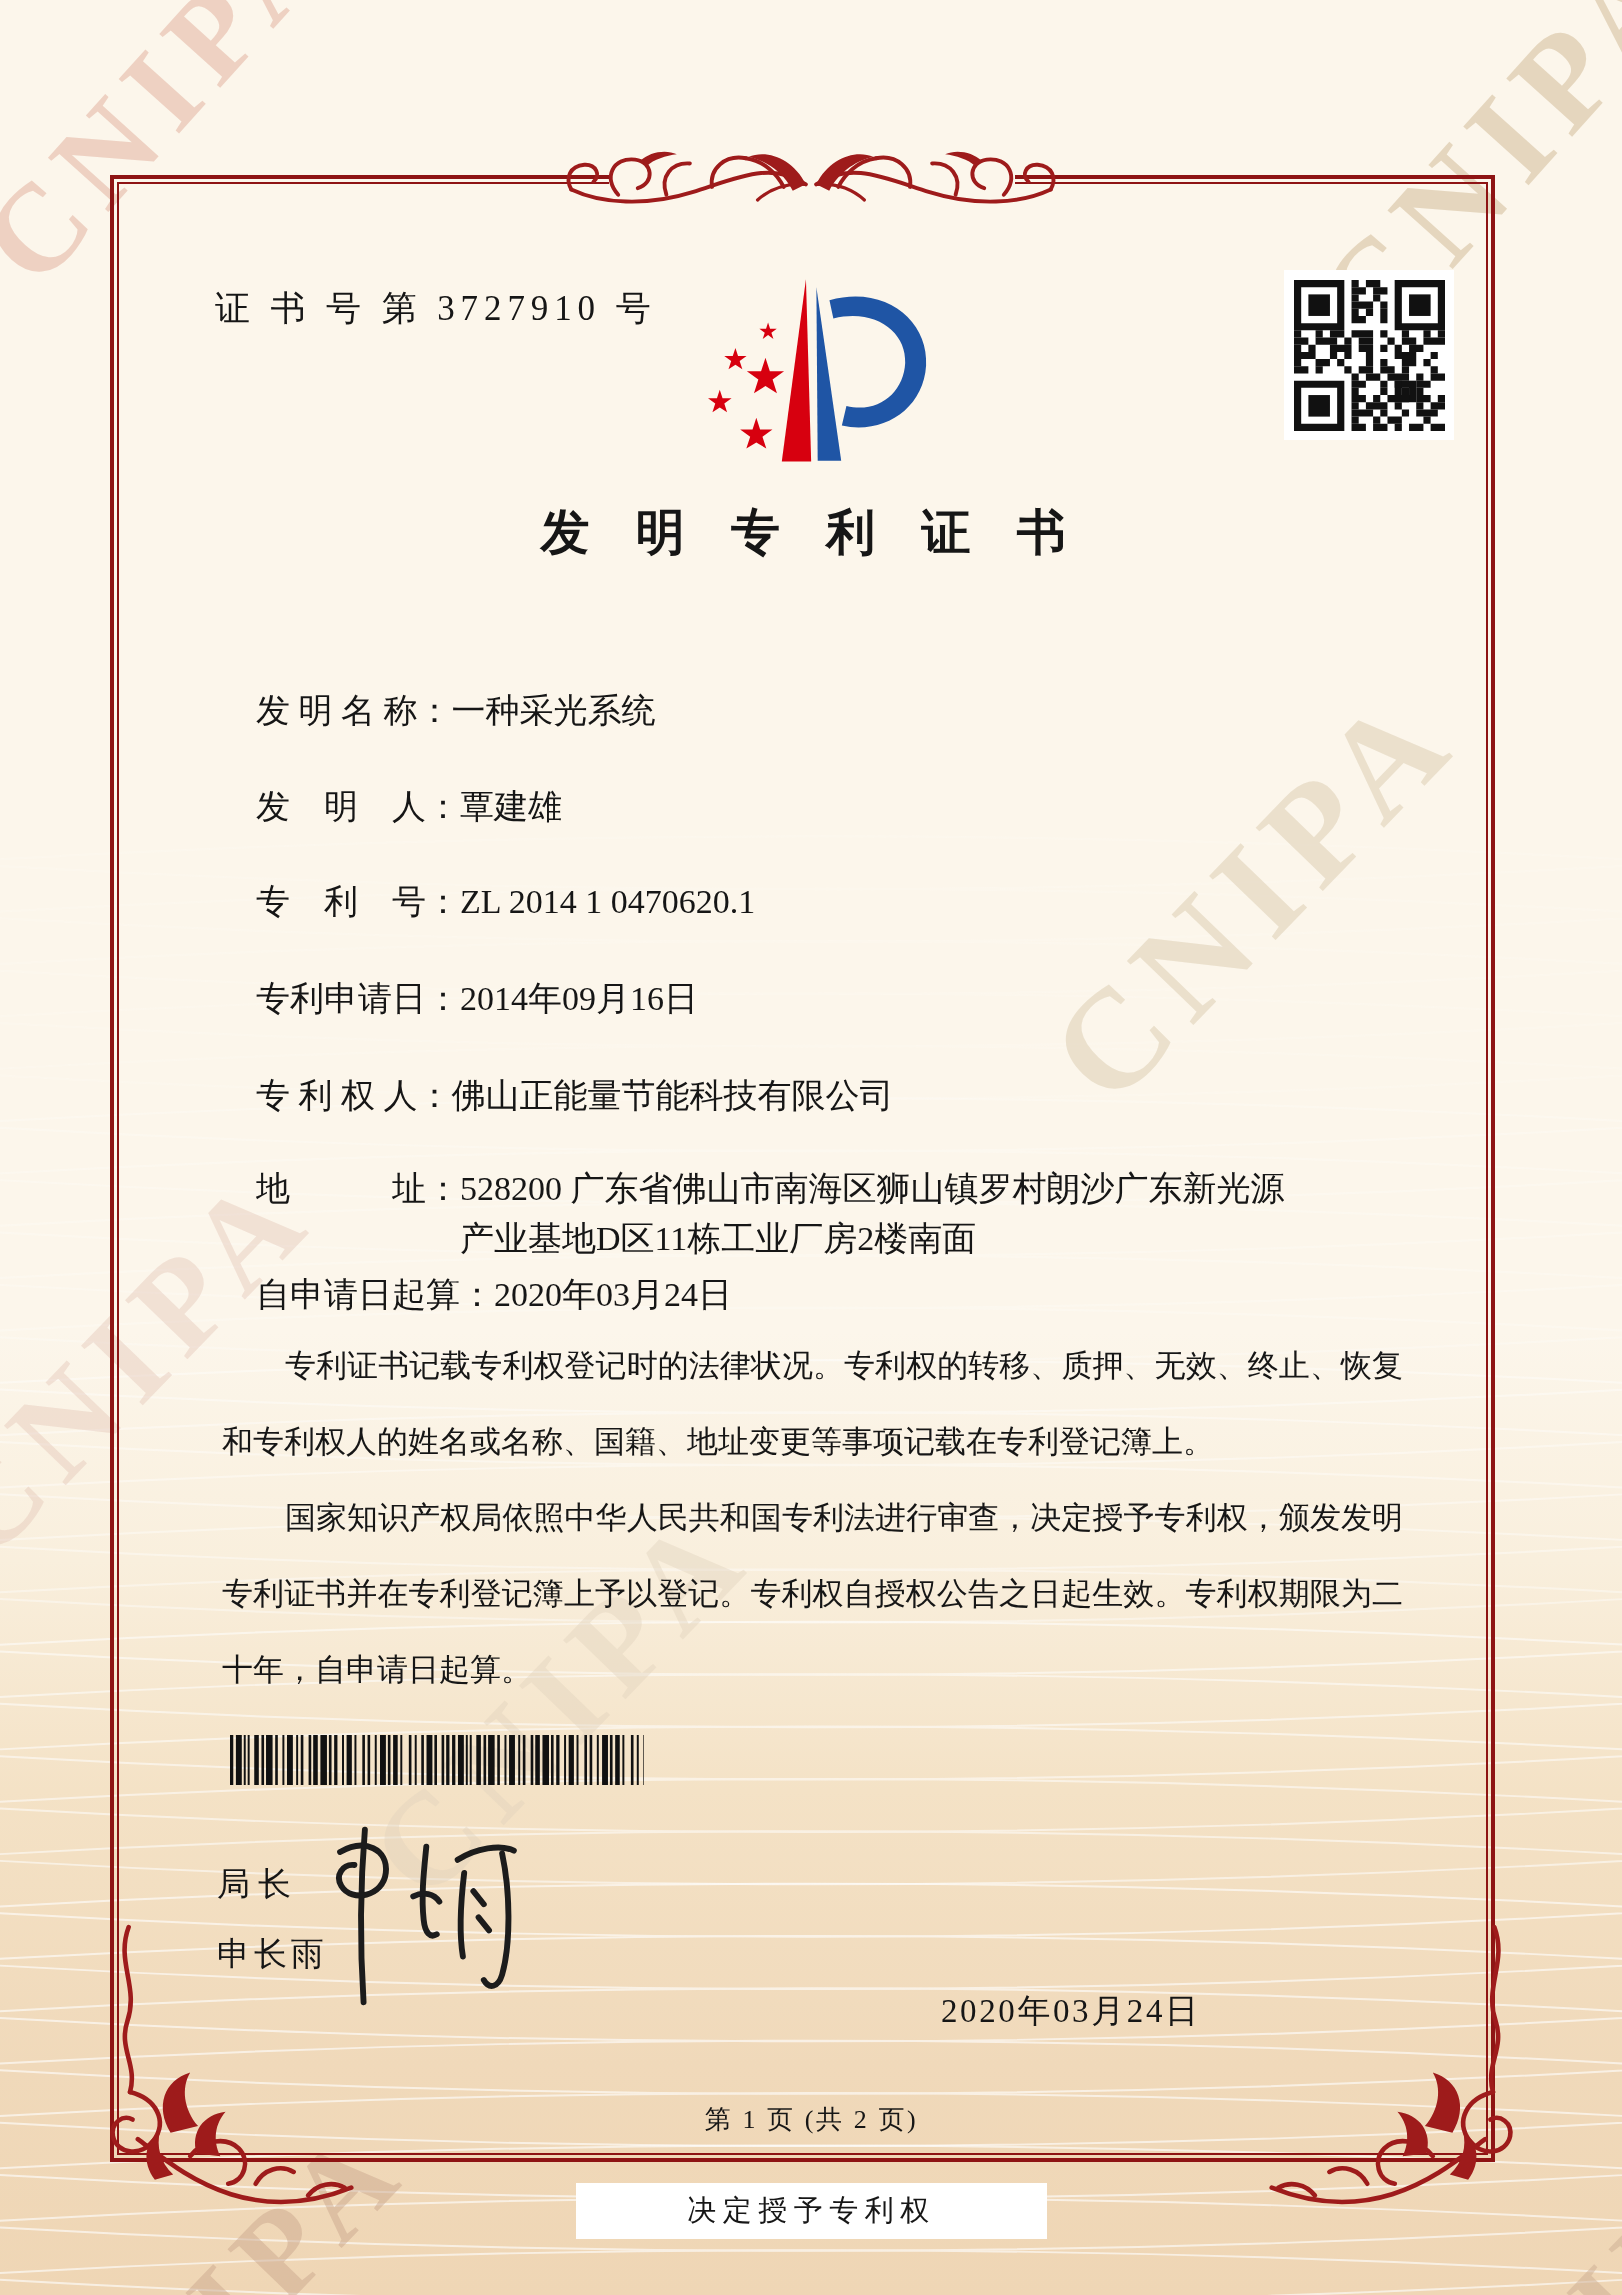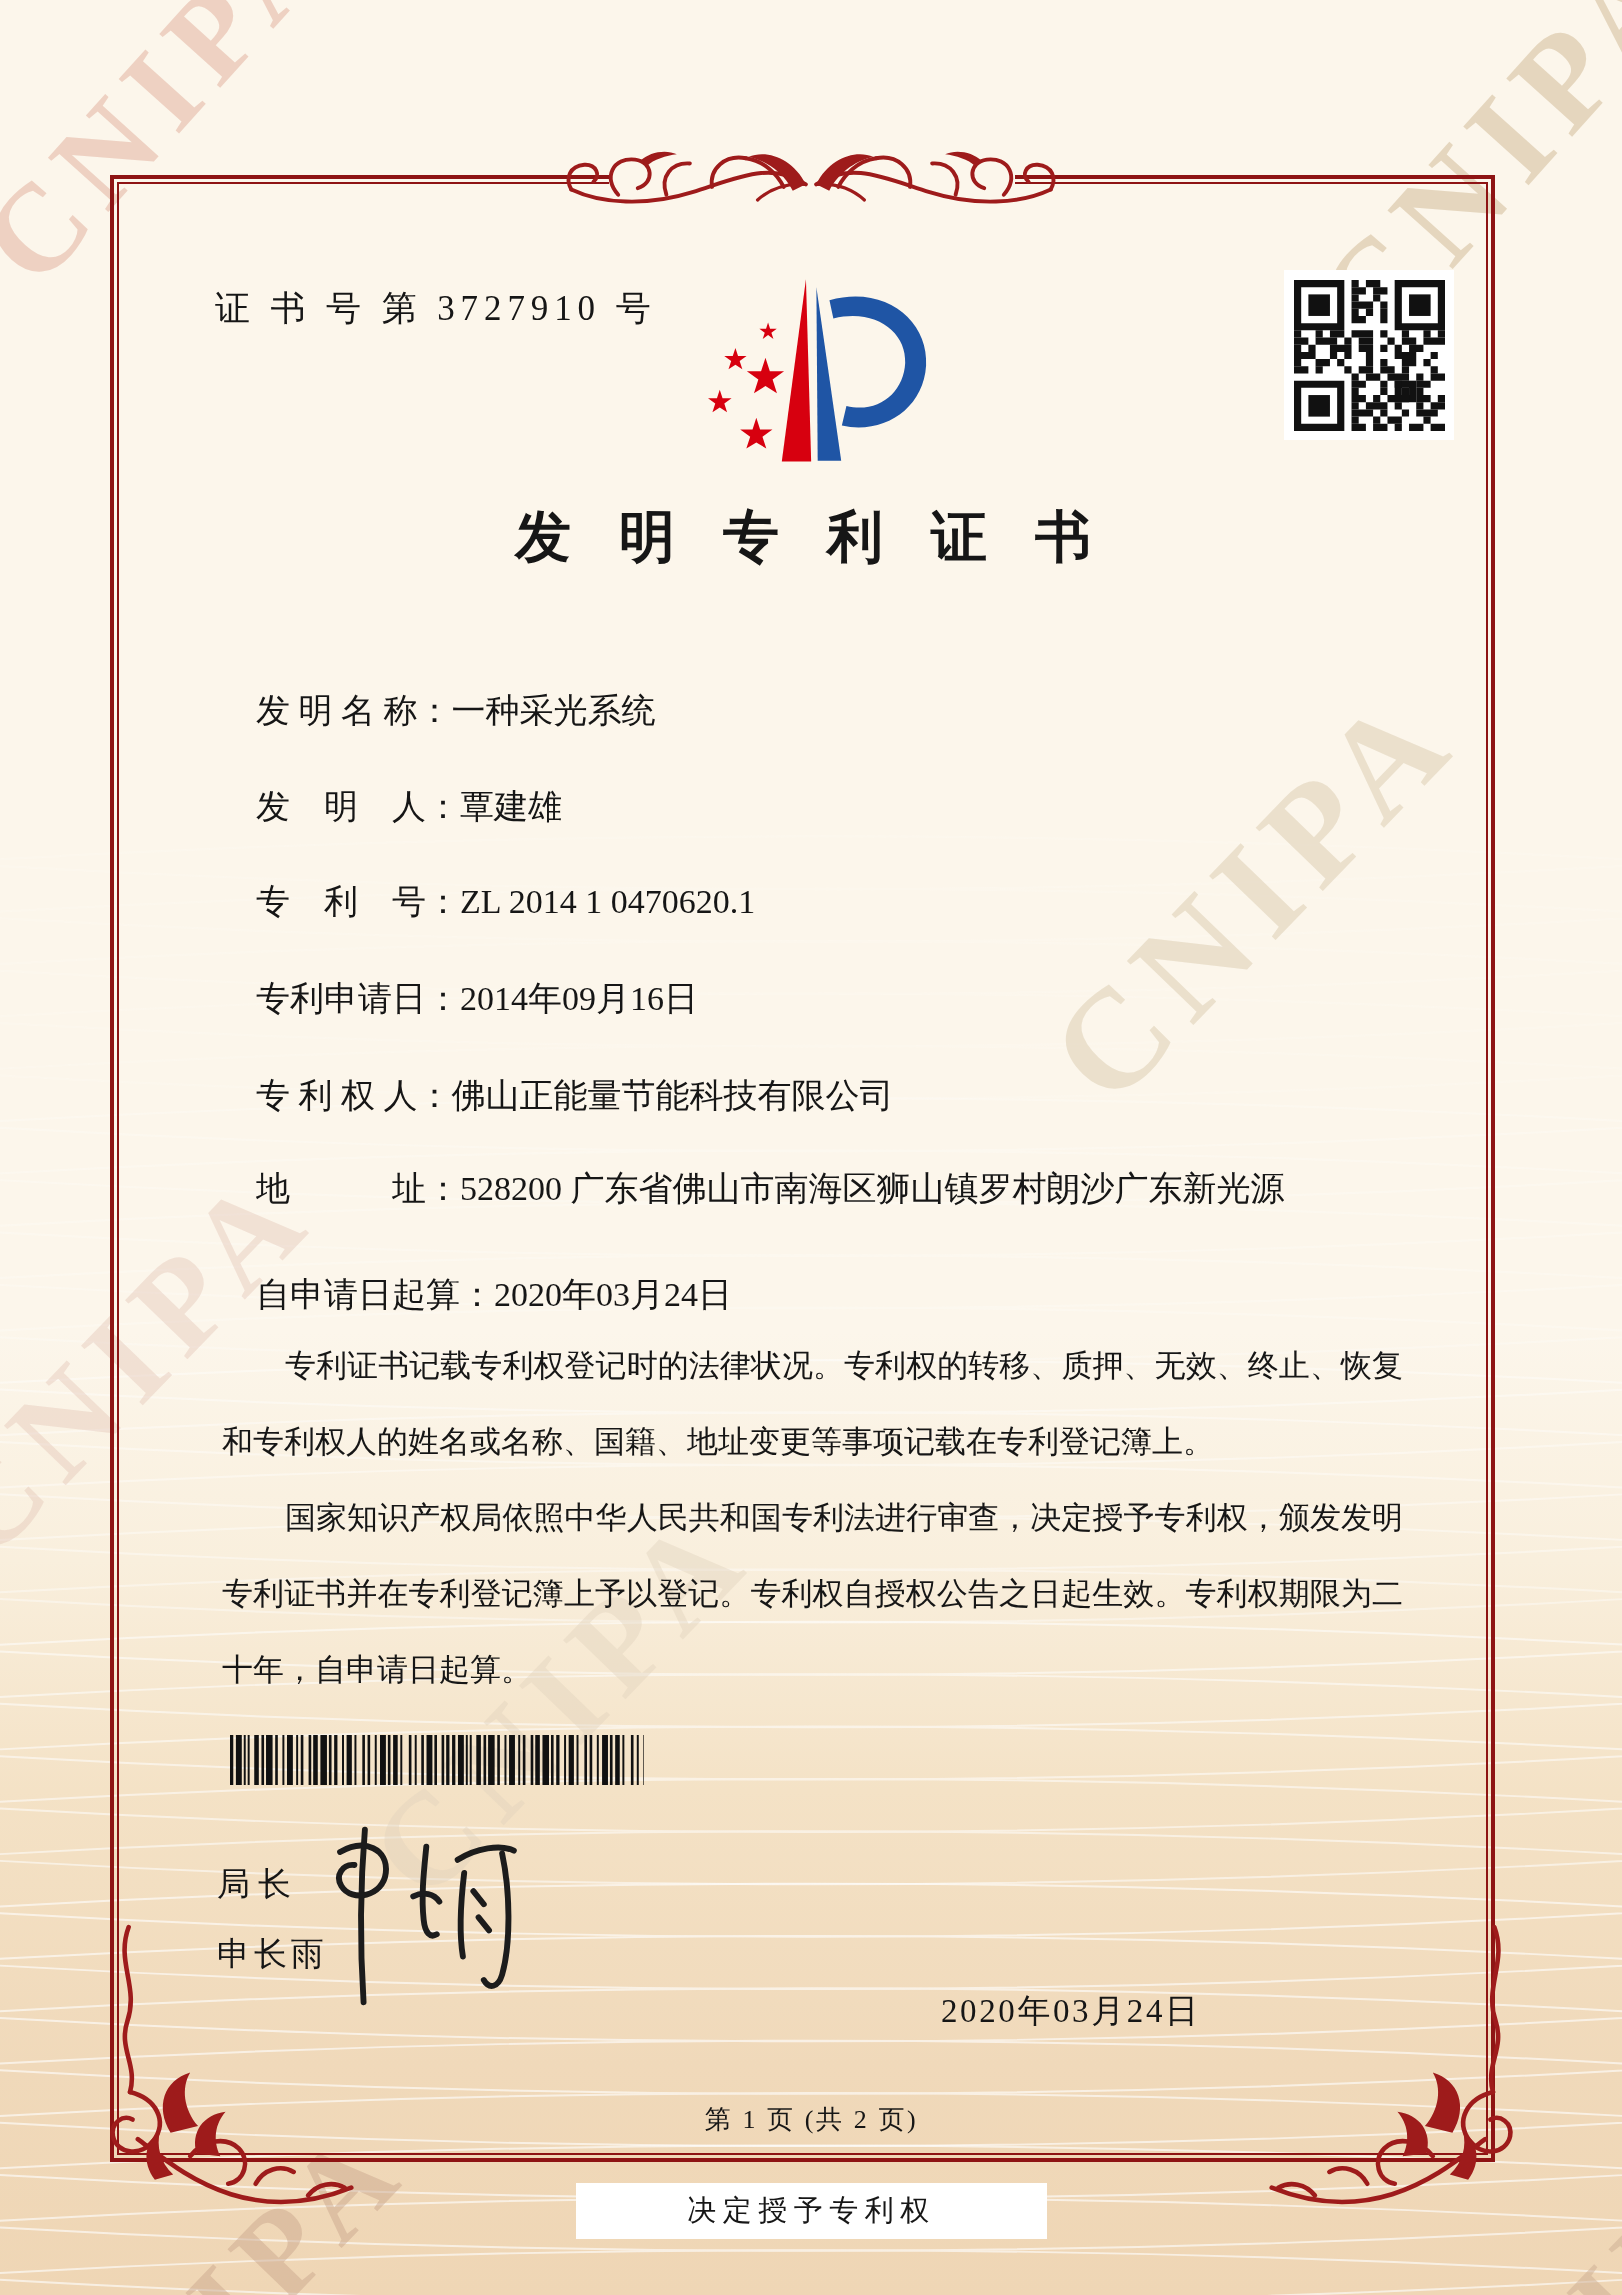--- a/index.html
+++ b/index.html
@@ -29,21 +29,21 @@
   .top-orn{position:absolute;left:561px;top:127px;width:500px;height:99px;z-index:4;}
   .corner{position:absolute;top:1923px;width:275px;height:308px;z-index:4;}
   .corner.left{left:92px;}
   .corner.right{left:1256px;transform:scaleX(-1);}
   
   .z5{z-index:5;}
   .cert-no{left:215px;top:285px;font-size:35px;letter-spacing:5.9px;}
   .logo{left:708px;top:266px;width:222px;height:203px;}
   .qrbox{left:1284px;top:270px;width:170px;height:170px;background:#ffffff;
          display:flex;align-items:center;justify-content:center;}
-  .title{left:0;top:500px;width:1623px;text-align:center;font-size:56px;
+  .title{left:0;top:500px;width:1623px;text-align:center;font-size:49px;
          font-weight:700;letter-spacing:17px;}
   .field{position:absolute;left:216px;font-size:34px;white-space:nowrap;z-index:5;margin-left:40px;}
   .f-name{top:688px;} .f-inventor{top:784px;} .f-patno{top:879px;}
   .f-filing{top:976px;} .f-patentee{top:1073px;} .f-addr{top:1166px;}
   .f-addr2{top:1216px;left:420px;} .f-grant{top:1272px;} .f-grantno{top:1272px;left:830px;}
   .body-text{left:222px;top:1328px;width:1181px;font-size:31px;line-height:76px;
              text-align:justify;z-index:5;}
   .body-text p{margin:0;text-indent:63px;}
   .barcode{left:230px;top:1735px;width:414px;height:50px;}
   .sig-title{left:217px;top:1862px;font-size:33px;letter-spacing:7.9px;}
@@ -220,20 +220,23 @@
   </div>
   <div class="field f-filing">
     <span>专利申请日：</span><span>2014年09月16日</span>
   </div>
   <div class="field f-patentee">
     <span>专 利 权 人：</span><span>佛山正能量节能科技有限公司</span>
   </div>
   <div class="field f-addr">
     <span>地　　　址：</span><span>528200 广东省佛山市南海区狮山镇罗村朗沙广东新光源</span>
   </div>
+  <div class="field f-addr2">
+    <span>产业基地D区11栋工业厂房2楼南面</span>
+  </div>
   <div class="field f-grant">
     <span>自申请日起算：</span><span>2020年03月24日</span>
   </div>
 
   <div class="abs body-text">
     <p>专利证书记载专利权登记时的法律状况。专利权的转移、质押、无效、终止、恢复和专利权人的姓名或名称、国籍、地址变更等事项记载在专利登记簿上。</p>
     <p>国家知识产权局依照中华人民共和国专利法进行审查，决定授予专利权，颁发发明专利证书并在专利登记簿上予以登记。专利权自授权公告之日起生效。专利权期限为二十年，自申请日起算。</p>
   </div>
 
   <svg class="abs z5 barcode" viewBox="0 0 632 76" preserveAspectRatio="none">

